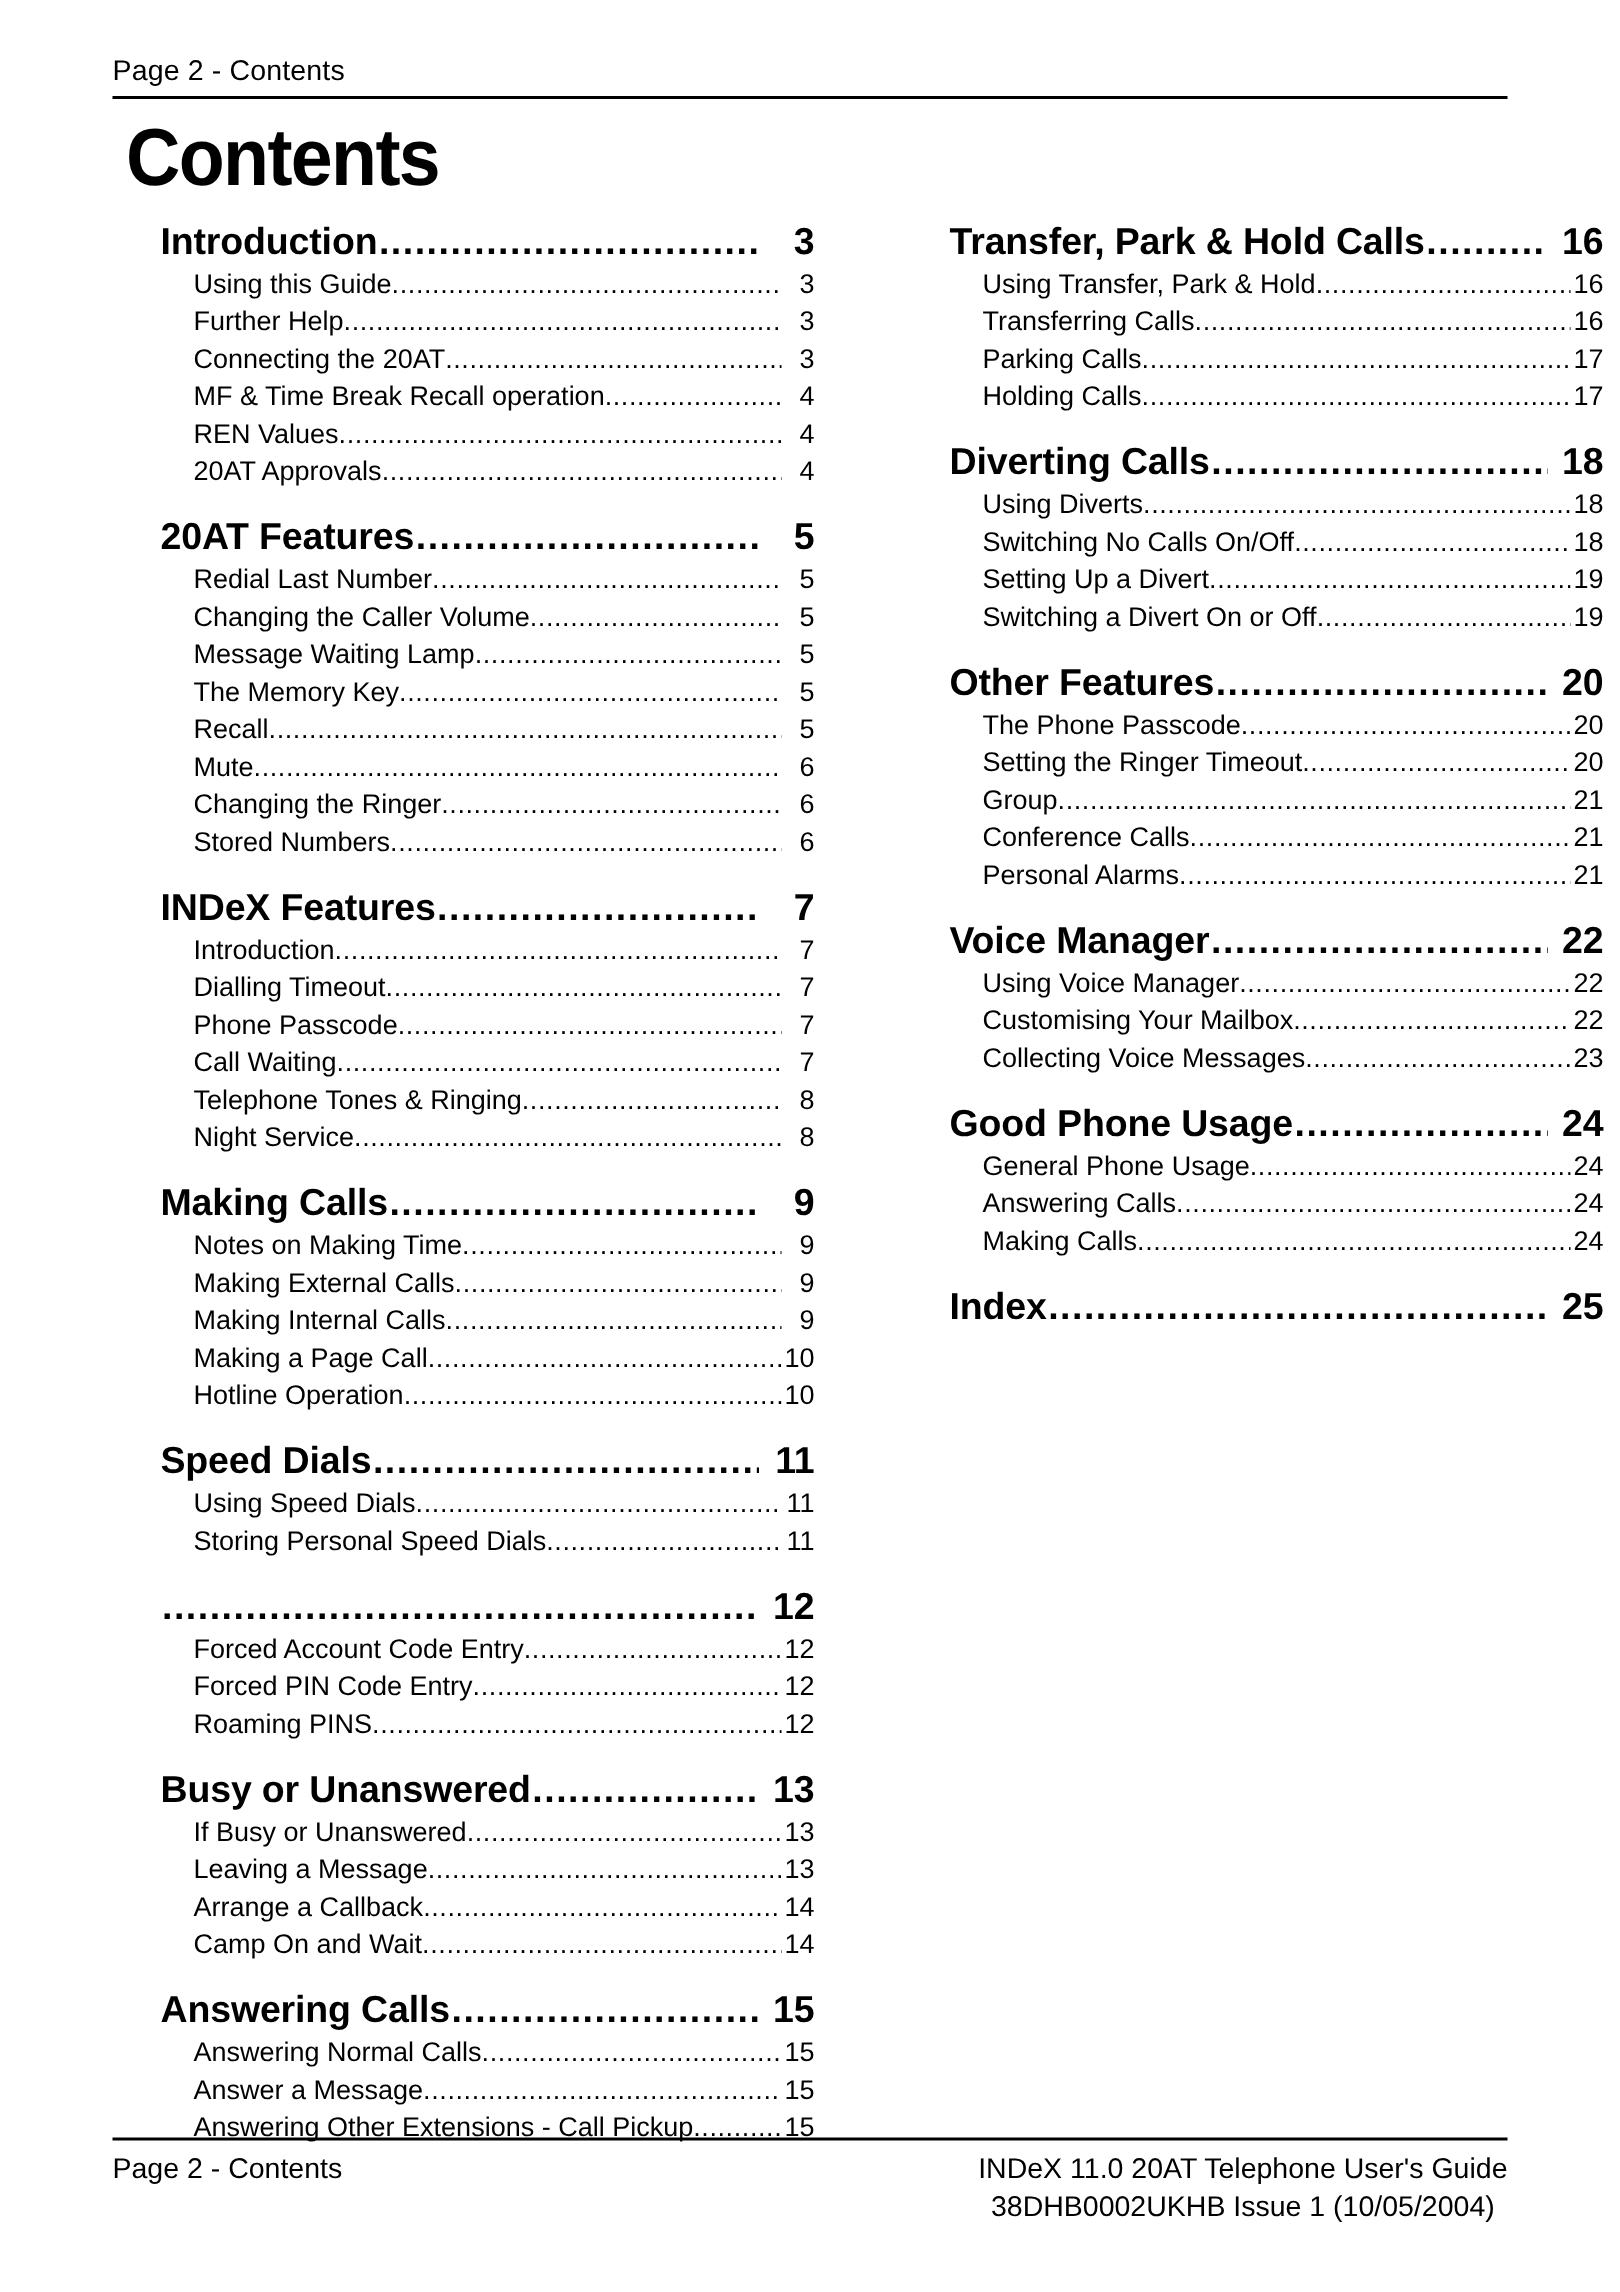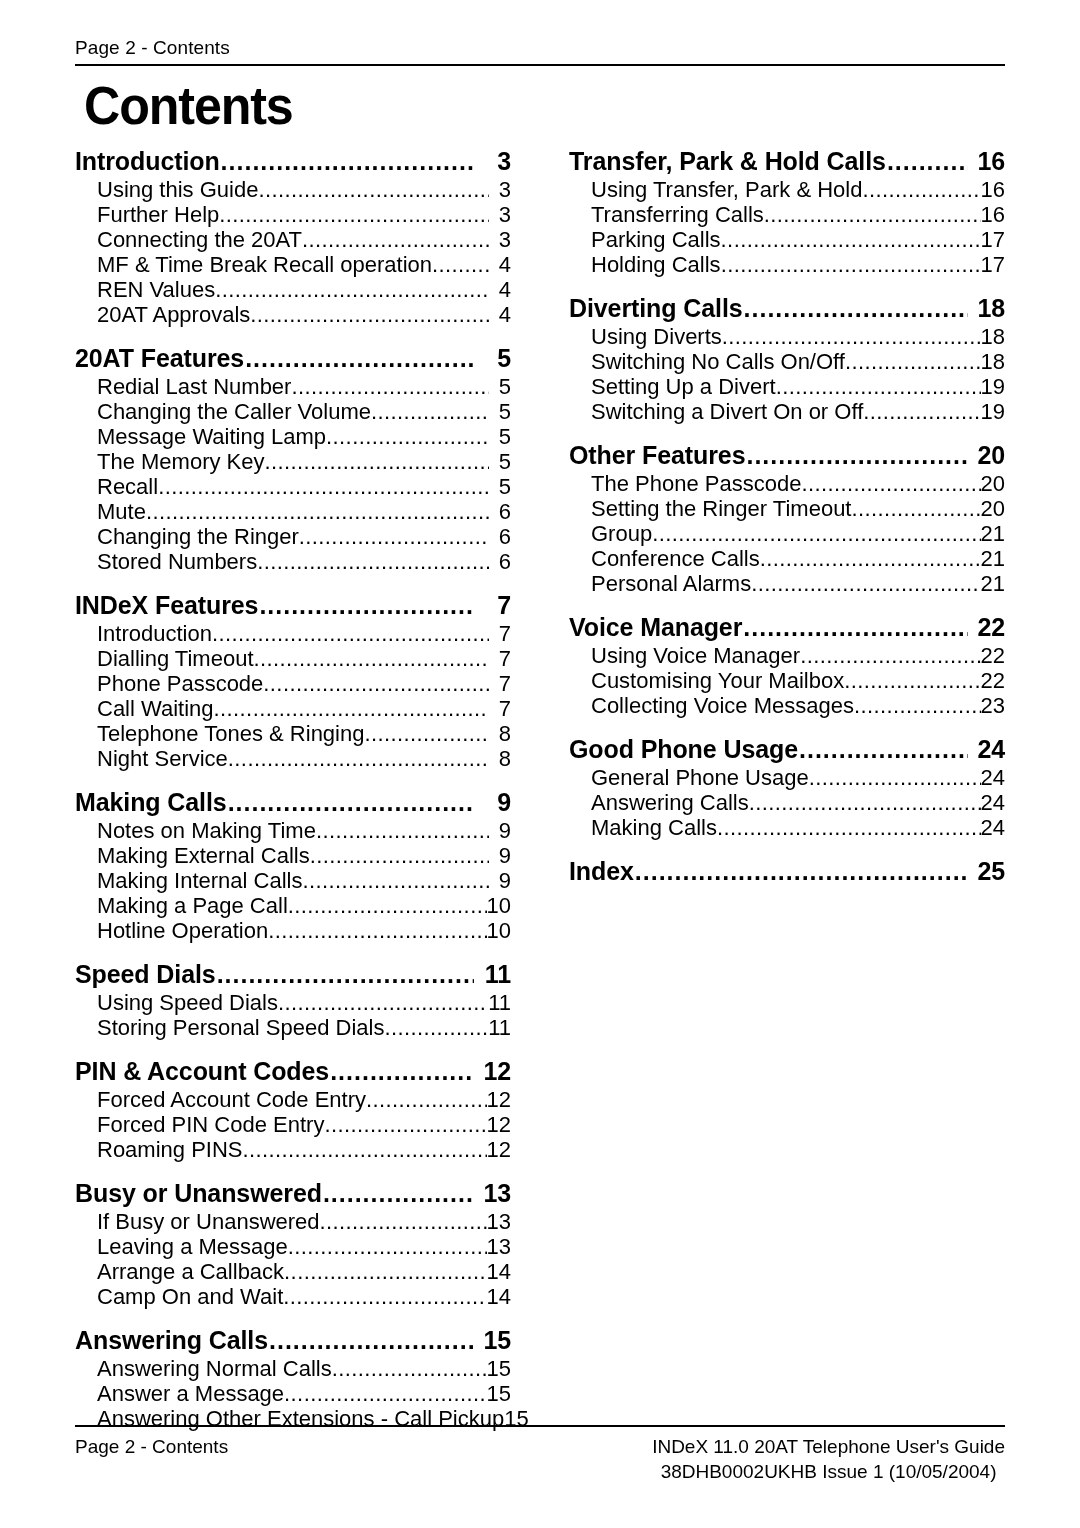--- a/index.html
+++ b/index.html
@@ -63,20 +63,21 @@
     position: absolute;
     left: 75px;
     top: 146px;
     width: 930px;
     display: flex;
     gap: 58px;
   }
   .col {
     width: 436px;
     flex: 0 0 436px;
+    margin-left: 32px;
   }
 
   .toc-h1 {
     display: flex;
     align-items: baseline;
     font-size: 25px;
     line-height: 31px;
     font-weight: bold;
     letter-spacing: -0.1px;
     margin-top: 14px;
@@ -98,21 +99,21 @@
   .toc-h1 .pg {
     flex: 0 0 auto;
     text-align: right;
     min-width: 30px;
     padding-left: 6px;
   }
 
   .toc-h2 {
     display: flex;
     align-items: baseline;
-    font-size: 22px;
+    font-size: 18px;
     line-height: 25px;
     font-weight: normal;
     letter-spacing: 0px;
     padding-left: 22px;
     white-space: nowrap;
   }
   .toc-h2 .lbl { flex: 0 0 auto; }
   .toc-h2 .leader {
     flex: 1 1 auto;
     overflow: hidden;
@@ -334,21 +335,20 @@
             <span class="pg">11</span>
           </div>
           <div class="toc-h2">
             <span class="lbl">Storing Personal Speed Dials</span>
             <span class="leader">........................................................................................................................</span>
             <span class="pg">11</span>
           </div>
         </div>
         <div class="group">
           <div class="toc-h1">
-            <span class="lbl">PIN &amp; Account Codes</span>
             <span class="leader">........................................................................................................................</span>
             <span class="pg">12</span>
           </div>
           <div class="toc-h2">
             <span class="lbl">Forced Account Code Entry</span>
             <span class="leader">........................................................................................................................</span>
             <span class="pg">12</span>
           </div>
           <div class="toc-h2">
             <span class="lbl">Forced PIN Code Entry</span>

